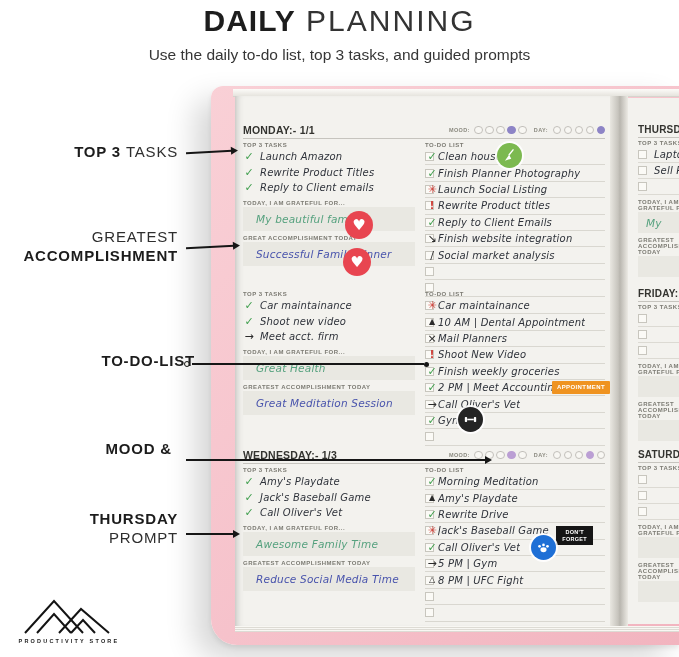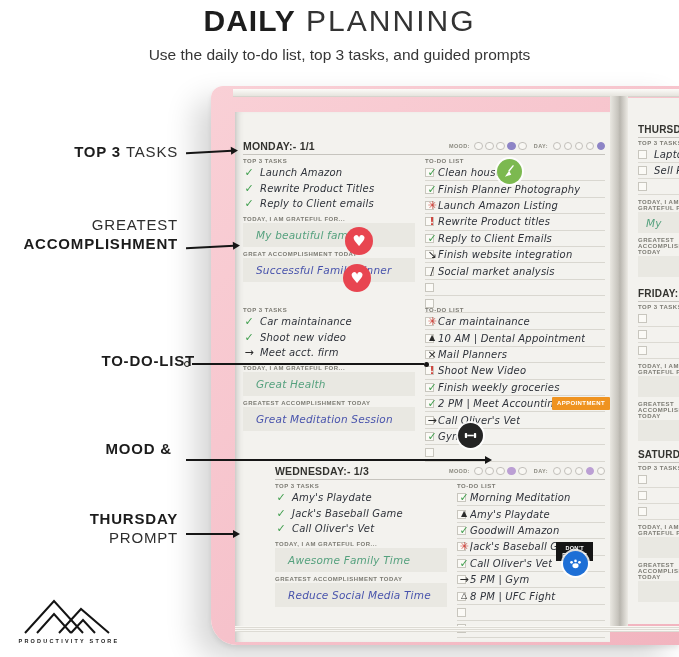--- a/index.html
+++ b/index.html
@@ -11,21 +11,21 @@
   .title{font-size:30px;letter-spacing:1px;color:#1d1d1d;margin:0;font-weight:400;}
   .title .b{font-weight:700;}
   .title .l{font-weight:300;letter-spacing:2px;color:#333;}
   .subtitle{margin:6px 0 0 0;font-size:15.5px;line-height:1.45;color:#363636;font-weight:400;}
 
   
   .ann{position:absolute;text-align:right;font-size:15px;letter-spacing:.8px;color:#1c1c1c;line-height:1.25;z-index:7;}
   .ann .b{font-weight:700;}
   .ann .l{font-weight:300;color:#2e2e2e;}
   #ann-top-3-tasks{left:10px;top:143px;width:168px;}
-  #ann-greatest-accomplishment{left:0px;top:216px;width:178px;text-align:right;}
+  #ann-greatest-accomplishment{left:0px;top:228px;width:178px;text-align:right;}
   #ann-to-do-list{left:27px;top:352px;width:168px;}
   #ann-mood-day-score{left:4px;top:440px;width:168px;}
   #ann-gratitude-prompt{left:10px;top:510px;width:168px;}
 
   
   .pointer{position:absolute;height:2px;background:#161616;z-index:6;}
   .pointer.arrowed::after{content:"";position:absolute;right:-6px;top:-3px;
       border-left:7px solid #161616;border-top:4px solid transparent;border-bottom:4px solid transparent;}
   #p-top3{left:186px;top:151px;width:46px;transform:rotate(-3deg);}
   #p-acc{left:186px;top:246px;width:48px;transform:rotate(-3deg);}
@@ -35,32 +35,32 @@
   #p-mood{left:186px;top:459px;width:300px;}
   #p-grat{left:186px;top:533px;width:48px;}
 
   
   .book{position:absolute;left:211px;top:86px;width:468px;height:559px;z-index:1;}
   .cover{position:absolute;inset:0;background:linear-gradient(135deg,#f9d0d6 0%,#f6c2cb 55%,#f2b4bf 100%);
          border-radius:12px 0 0 26px;box-shadow:-16px 14px 30px rgba(0,0,0,.16),0 3px 5px rgba(0,0,0,.08);}
   .page-top-edge{position:absolute;left:22px;top:3px;right:0;height:7px;
          background:linear-gradient(#fcfbf8,#e6e4de);border-bottom:1px solid #d6d4cd;}
   .page{position:absolute;background:#f3f2ee;}
-  .page-left{left:24px;top:26px;width:375px;height:530px;box-shadow:inset 7px 0 9px -7px rgba(0,0,0,.3);}
+  .page-left{left:24px;top:10px;width:375px;height:530px;box-shadow:inset 7px 0 9px -7px rgba(0,0,0,.3);}
   .gutter{position:absolute;left:399px;top:10px;width:18px;height:530px;
          background:linear-gradient(90deg,#e9e7e1 0%,#c7c4bd 45%,#b9b6af 55%,#eceae4 100%);}
   .page-right{left:417px;top:12px;right:0;height:526px;background:#f3f2ee;overflow:hidden;}
   .page-bottom-edge{position:absolute;left:24px;top:540px;right:0;height:6px;
          background:repeating-linear-gradient(#f8f7f3 0 1px,#dddbd4 1px 2px);}
 
   
   .day-section{position:absolute;left:8px;right:5px;}
   .page-left .s1{top:28px;height:152px;}
   .page-left .s2{top:192px;height:152px;}
-  .page-left .s3{top:353px;height:168px;margin-left:32px;}
+  .page-left .s3{top:353px;height:168px;}
   .day-header{display:flex;justify-content:space-between;align-items:center;border-bottom:1px solid #c6c4be;padding-bottom:2px;}
   .day-name{font-weight:700;font-size:10.5px;letter-spacing:.2px;color:#33332f;}
   .scores{display:inline-flex;align-items:center;}
   .score-label{font-size:5.5px;letter-spacing:.4px;color:#8a897f;margin:0 2px 0 7px;font-weight:700;}
   .dot{width:6.5px;height:6.5px;border-radius:50%;border:1px solid #c2c0bb;background:#f8f7f3;margin-left:2.5px;}
   .cols{display:flex;gap:10px;margin-top:3px;}
   .col1{width:172px;flex:0 0 172px;}
   .col2{flex:1;min-width:0;}
   .mini-label{font-size:6px;letter-spacing:.5px;color:#7b7a72;font-weight:700;text-transform:uppercase;margin-bottom:1px;}
   .mini-label.mt{margin-top:4px;}
@@ -212,21 +212,21 @@
                 </span>
               </div>
               <div class="todo-row">
                 <span class="cb"></span>
                 <span class="mk mk-green">✓</span>
                 <span class="hand todo-text">Finish Planner Photography</span>
               </div>
               <div class="todo-row">
                 <span class="cb"></span>
                 <span class="mk mk-red">✳</span>
-                <span class="hand todo-text">Launch Amazon Listing</span>
+                <span class="hand todo-text">Launch Social Listing</span>
               </div>
               <div class="todo-row">
                 <span class="cb"></span>
                 <span class="mk mk-red mk-bold">!</span>
                 <span class="hand todo-text">Rewrite Product titles</span>
               </div>
               <div class="todo-row">
                 <span class="cb"></span>
                 <span class="mk mk-green">✓</span>
                 <span class="hand todo-text">Reply to Client Emails</span>
@@ -384,21 +384,21 @@
                 <span class="hand todo-text">Morning Meditation</span>
               </div>
               <div class="todo-row">
                 <span class="cb"></span>
                 <span class="mk mk-dark mk-small">▲</span>
                 <span class="hand todo-text">Amy's Playdate</span>
               </div>
               <div class="todo-row">
                 <span class="cb"></span>
                 <span class="mk mk-green">✓</span>
-                <span class="hand todo-text">Goodwill Amazon</span>
+                <span class="hand todo-text">Rewrite Drive</span>
               </div>
               <div class="todo-row">
                 <span class="cb"></span>
                 <span class="mk mk-red">✳</span>
                 <span class="hand todo-text">Jack's Baseball Game</span>
                 <span class="badge badge-dont-forget">DON'T
 FORGET</span>
               </div>
               <div class="todo-row">
                 <span class="cb"></span>

